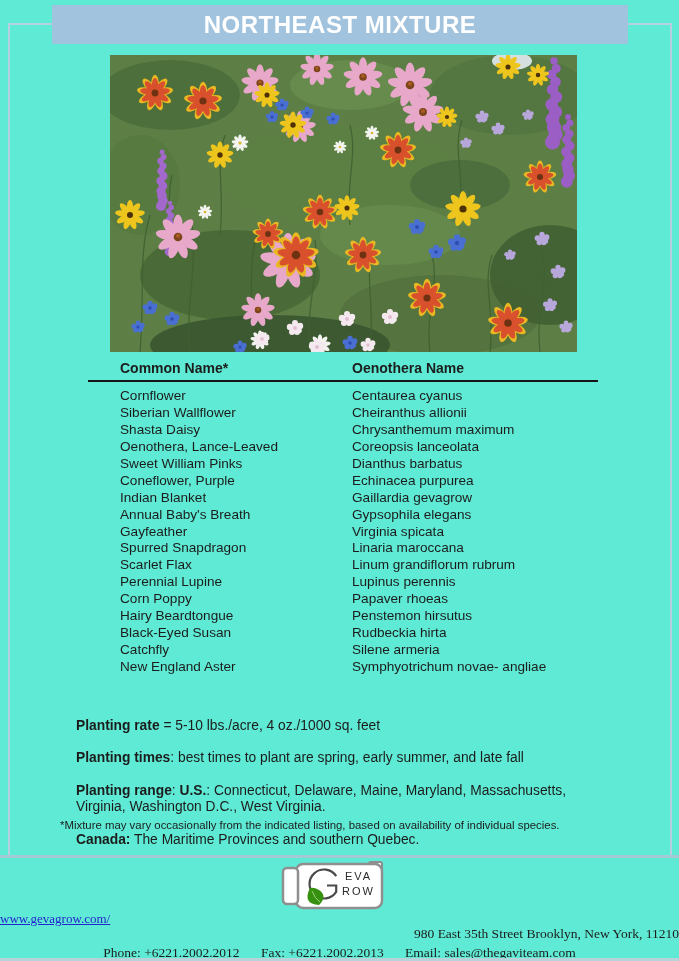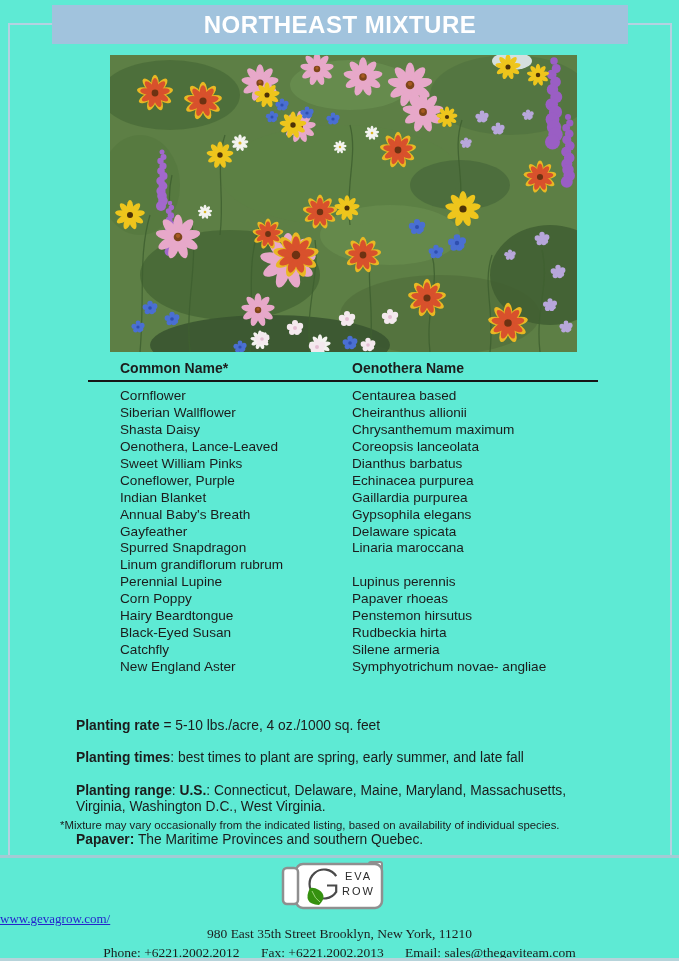--- a/index.html
+++ b/index.html
@@ -38,21 +38,21 @@
   .tcell{white-space:nowrap;}
   .planting{position:absolute;left:60px;top:702px;width:580px;font-size:13.8px;line-height:16.4px;}
   .planting p{margin:16px;}
   .blk{display:block;}
   .footnote{position:absolute;left:60px;top:819px;width:580px;font-size:11.4px;}
   .separator{position:absolute;left:0;top:855px;width:679px;height:3px;background:var(--separator_blue);}
   .logo{position:absolute;left:279px;top:861px;width:122px;height:50px;}
   .footer-link{position:absolute;left:0;right:0;top:911px;text-align:left;
     font-family:"Liberation Serif","DejaVu Serif",serif;font-size:13px;}
   .footer-link a{color:var(--link_blue);text-decoration:underline;cursor:pointer;}
-  .addr{position:absolute;left:0;right:0;top:926px;text-align:center;
+  .addr{position:absolute;left:0;right:0;top:926px;text-align:right;
     font-family:"Liberation Serif","DejaVu Serif",serif;font-size:13.5px;}
   .contact{position:absolute;left:0;right:0;top:941px;text-align:center;
     font-family:"Liberation Serif","DejaVu Serif",serif;font-size:13.5px;}
   .contact span{display:inline-block;margin:4px 9px;}
   .bottomline{position:absolute;left:0;top:958px;width:679px;height:3px;background:var(--bottom_line_blue);}
 </style>
 </head>
 <body>
 
 <div class="page">
@@ -240,21 +240,21 @@
   </svg>
 
   <div class="thead">
     <span class="c0">Common Name*</span>
     <span class="c1">Oenothera Name</span>
   </div>
   <div class="hrule"></div>
   <div class="tbody">
       <div class="trow">
         <span class="tcell col0">Cornflower</span>
-        <span class="tcell col1">Centaurea based</span>
+        <span class="tcell col1">Centaurea cyanus</span>
       </div>
       <div class="trow">
         <span class="tcell col0">Siberian Wallflower</span>
         <span class="tcell col1">Cheiranthus allionii</span>
       </div>
       <div class="trow">
         <span class="tcell col0">Shasta Daisy</span>
         <span class="tcell col1">Chrysanthemum maximum</span>
       </div>
       <div class="trow">
@@ -264,35 +264,36 @@
       <div class="trow">
         <span class="tcell col0">Sweet William Pinks</span>
         <span class="tcell col1">Dianthus barbatus</span>
       </div>
       <div class="trow">
         <span class="tcell col0">Coneflower, Purple</span>
         <span class="tcell col1">Echinacea purpurea</span>
       </div>
       <div class="trow">
         <span class="tcell col0">Indian Blanket</span>
-        <span class="tcell col1">Gaillardia purpurea</span>
+        <span class="tcell col1">Gaillardia gevagrow</span>
       </div>
       <div class="trow">
         <span class="tcell col0">Annual Baby's Breath</span>
         <span class="tcell col1">Gypsophila elegans</span>
       </div>
       <div class="trow">
         <span class="tcell col0">Gayfeather</span>
-        <span class="tcell col1">Delaware spicata</span>
+        <span class="tcell col1">Virginia spicata</span>
       </div>
       <div class="trow">
         <span class="tcell col0">Spurred Snapdragon</span>
         <span class="tcell col1">Linaria maroccana</span>
       </div>
       <div class="trow">
+        <span class="tcell col0">Scarlet Flax</span>
         <span class="tcell col1">Linum grandiflorum rubrum</span>
       </div>
       <div class="trow">
         <span class="tcell col0">Perennial Lupine</span>
         <span class="tcell col1">Lupinus perennis</span>
       </div>
       <div class="trow">
         <span class="tcell col0">Corn Poppy</span>
         <span class="tcell col1">Papaver rhoeas</span>
       </div>
@@ -311,21 +312,21 @@
       <div class="trow">
         <span class="tcell col0">New England Aster</span>
         <span class="tcell col1">Symphyotrichum novae- angliae</span>
       </div>
     </div>
 
   <div class="planting">
     <p><b>Planting rate</b><span> = 5-10 lbs./acre, 4 oz./1000 sq. feet</span></p>
     <p><b>Planting times</b><span>: best times to plant are spring, early summer, and late fall</span></p>
     <p><b>Planting range</b><span>: </span><b>U.S.</b><span>: Connecticut, Delaware, Maine, Maryland, Massachusetts,</span><span class="blk">Virginia, Washington D.C., West Virginia.</span></p>
-    <p><b>Papaver:</b><span> The Maritime Provinces and southern Quebec.</span></p>
+    <p><b>Canada:</b><span> The Maritime Provinces and southern Quebec.</span></p>
   </div>
 
   <div class="footnote">*Mixture may vary occasionally from the indicated listing, based on availability of individual species.</div>
 
   <div class="separator"></div>
 
   <div class="logo">
     <svg width="122" height="50" viewBox="0 0 122 50" aria-hidden="true">
       <rect x="90" y="1" width="13" height="8" rx="2" fill="#fff" stroke="#8f8f8f" stroke-width="2"></rect>
       <rect x="17" y="3" width="86" height="44" rx="7" fill="#fff" stroke="#8f8f8f" stroke-width="2.5"></rect>

